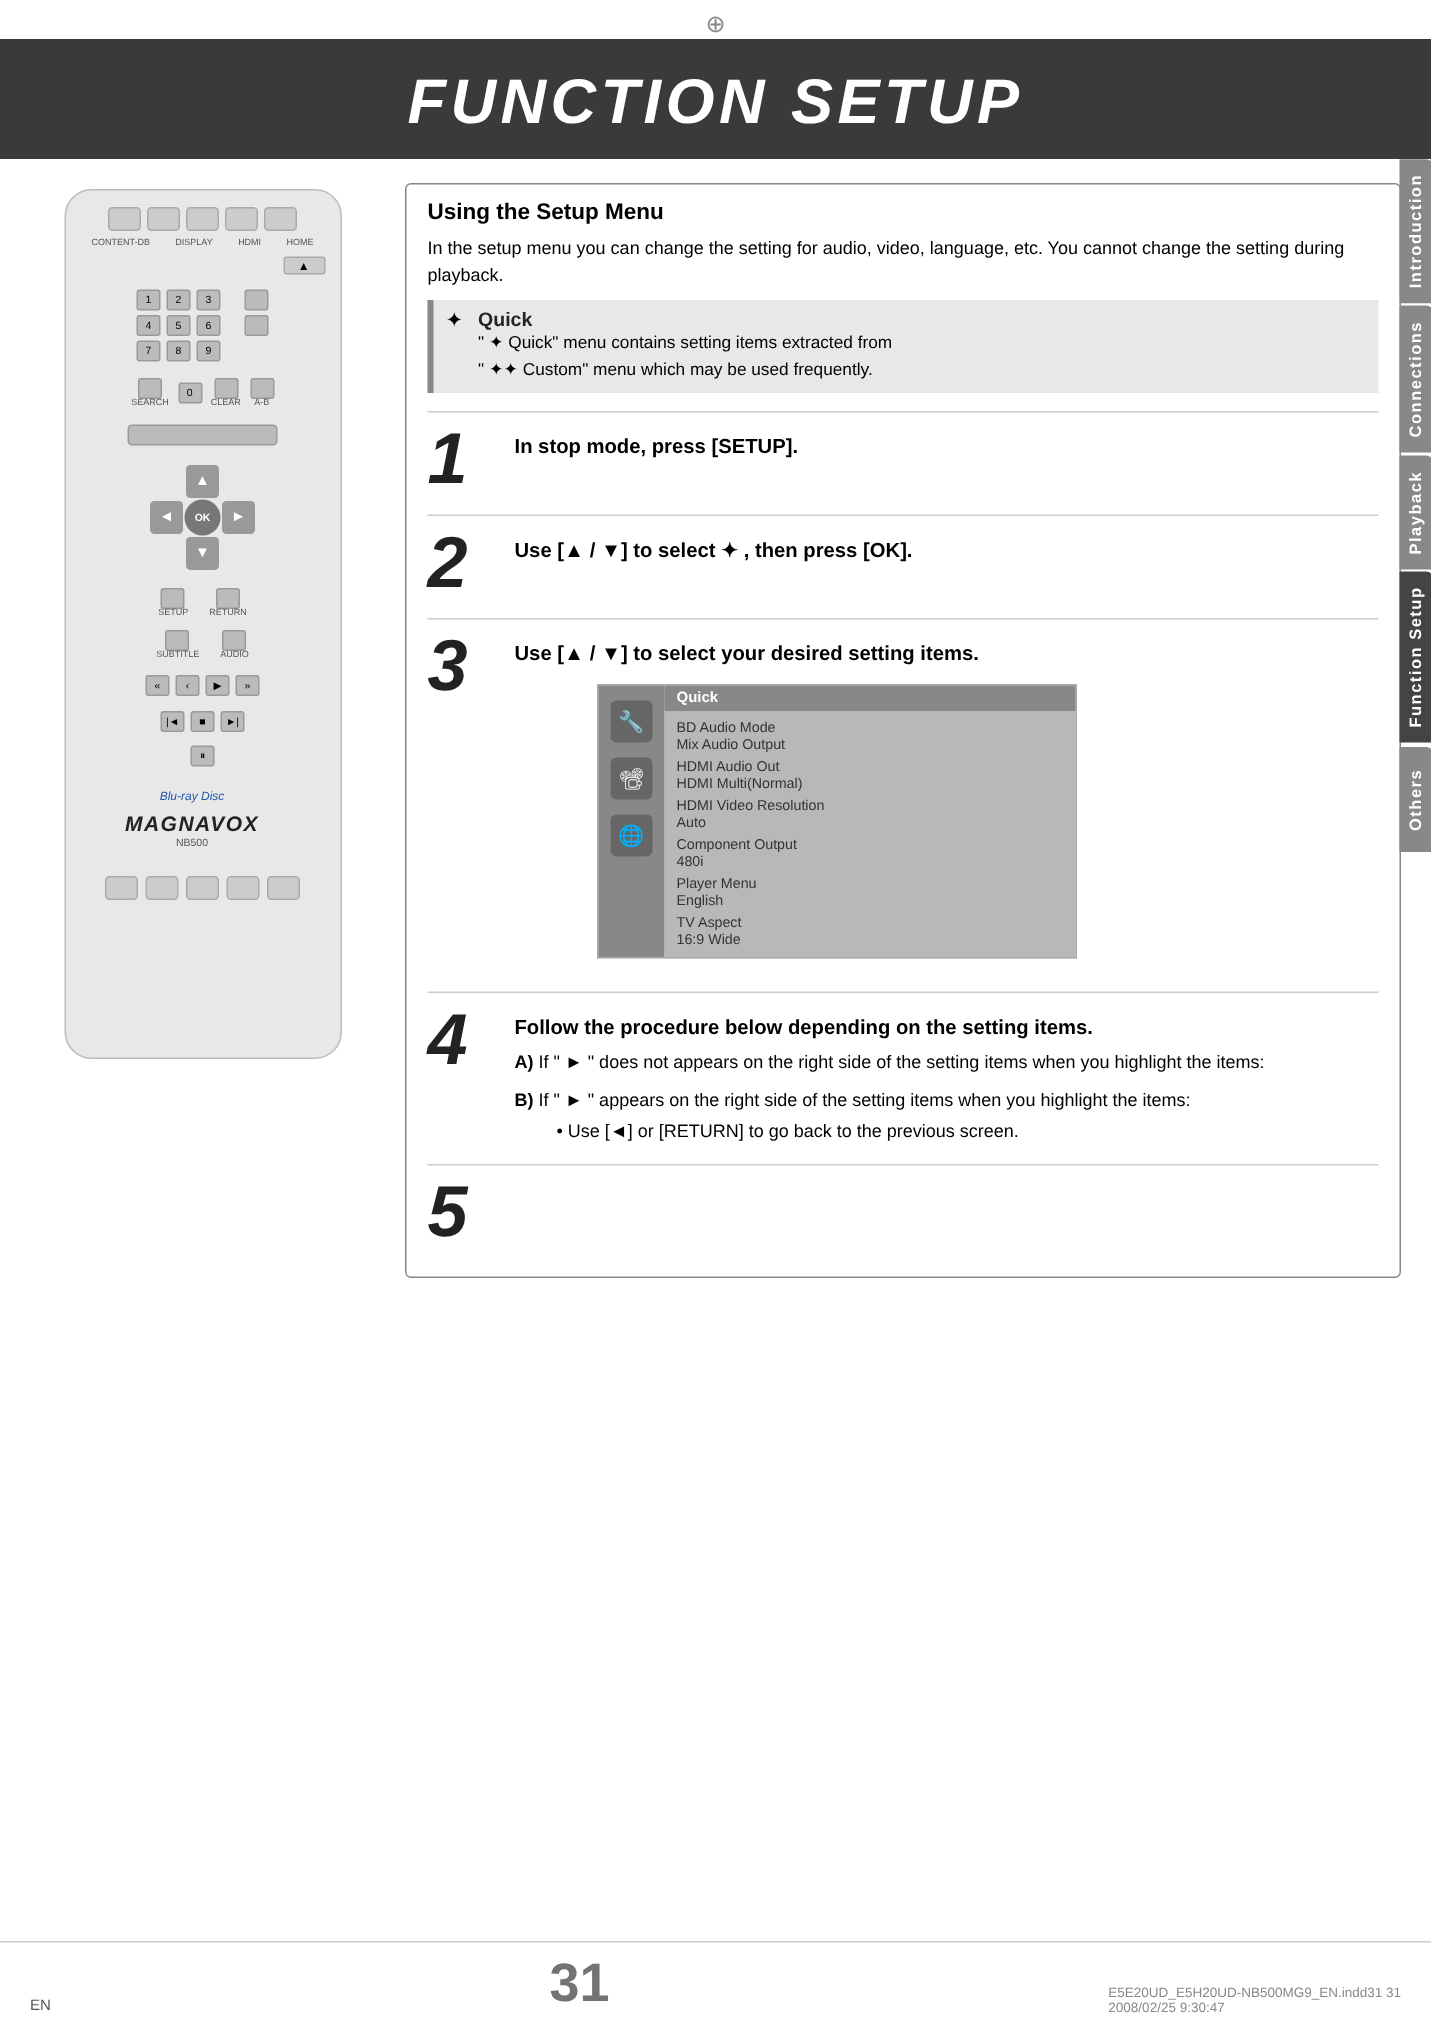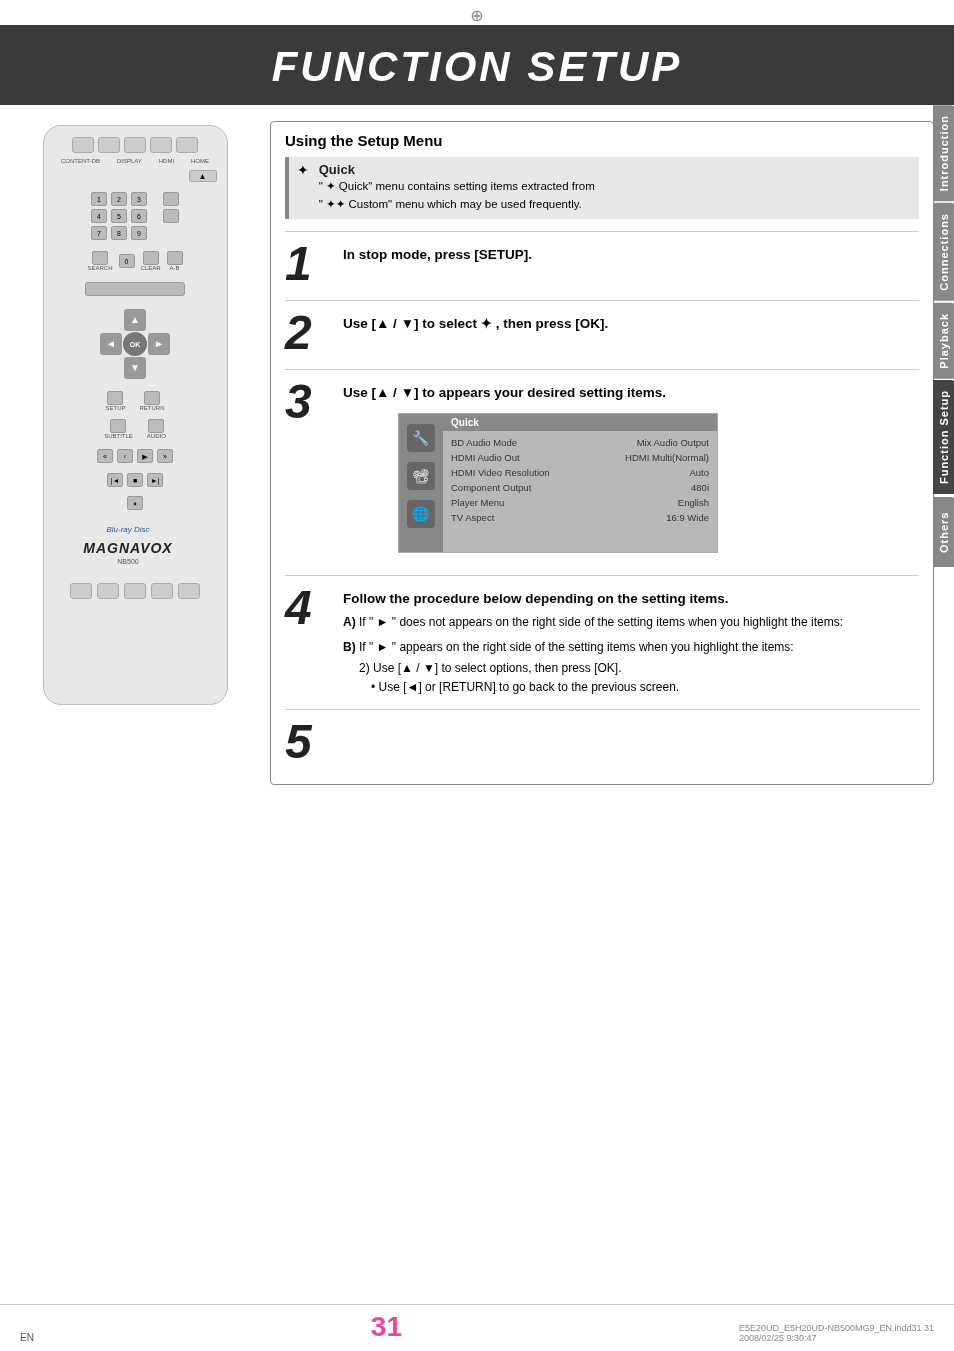--- a/index.html
+++ b/index.html
@@ -263,26 +263,25 @@
       color: #fff;
       font-size: 10px;
       font-weight: bold;
       padding: 3px 8px;
     }
     .qm-rows {
       padding: 4px 8px;
     }
     .qm-row {
       display: flex;
-      flex-direction: row;
+      flex-direction: column;
       justify-content: space-between;
       font-size: 9.5px;
       padding: 2px 0;
       color: #111;
-      gap: 44px;
     }
     .qm-row-label { color: #333; }
     .qm-row-value { color: #333; font-weight: normal; }
 
     
     .step4-body {
       font-size: 12px;
       line-height: 1.6;
       margin-top: 2px;
     }
@@ -335,21 +334,21 @@
       display: flex;
       flex-direction: row;
       justify-content: space-between;
       align-items: flex-end;
       padding: 6px 20px 8px 20px;
       border-top: 1px solid #ccc;
       font-size: 10px;
       color: #555;
     }
     .footer-left { font-size: 10px; }
-    .footer-page-num { font-size: 28px; font-weight: bold; color: #ec4899; }
+    .footer-page-num { font-size: 36px; font-weight: bold; color: #737373; }
     .footer-right { font-size: 9px; color: #888; }
 
     .page-wrapper {
       position: relative;
       min-height: 1351px;
       background: #fff;
     }
 
     .top-mark {
       text-align: center;
@@ -501,20 +500,21 @@
           <div class="remote-btn"></div>
           <div class="remote-btn"></div>
         </div>
       </div>
     </div>
 
     <div class="right-col">
 
       <div class="section-box">
         <div class="section-title">Using the Setup Menu</div>
+        <div class="section-body">In the setup menu you can change the setting for audio, video, language, etc. You cannot change the setting during playback.</div>
 
         <div class="quick-box">
           <div style="font-size:14px;margin-right:4px;">✦</div>
           <div>
             <div class="quick-title">Quick</div>
             <div class="quick-text">" ✦ Quick" menu contains setting items extracted from</div>
             <div class="quick-text">" ✦✦ Custom" menu which may be used frequently.</div>
           </div>
         </div>
 
@@ -528,21 +528,21 @@
         <div class="step">
           <div class="step-number">2</div>
           <div class="step-content">
             <div class="step-text">Use [▲ / ▼] to select ✦ , then press [OK].</div>
           </div>
         </div>
 
         <div class="step">
           <div class="step-number">3</div>
           <div class="step-content">
-            <div class="step-text">Use [▲ / ▼] to appears your desired setting items.</div>
+            <div class="step-text">Use [▲ / ▼] to select your desired setting items.</div>
 
             <div class="quick-menu-img">
               <div class="qm-left-icons">
                 <div class="qm-icon">🔧</div>
                 <div class="qm-icon">📽</div>
                 <div class="qm-icon">🌐</div>
               </div>
               <div class="qm-right">
                 <div class="qm-header">Quick</div>
                 <div class="qm-rows">
@@ -585,21 +585,20 @@
             </div>
             <div class="step4-body">
               <div class="sub-item">
                 <b>A)</b>
                 <span>If " ► " does not appears on the right side of the setting items when you highlight the items:</span>
               </div>
               <div class="sub-item" style="margin-top:6px;">
                 <b>B)</b>
                 <span>If " ► " appears on the right side of the setting items when you highlight the items:</span>
               </div>
-              <div class="sub-sub-item">2)  Use [▲ / ▼] to select options, then press [OK].</div>
               <div class="bullet-item">• Use [◄] or [RETURN] to go back to the previous screen.</div>
             </div>
           </div>
         </div>
 
         <div class="step">
           <div class="step-number">5</div>
         </div>
 
       </div>

